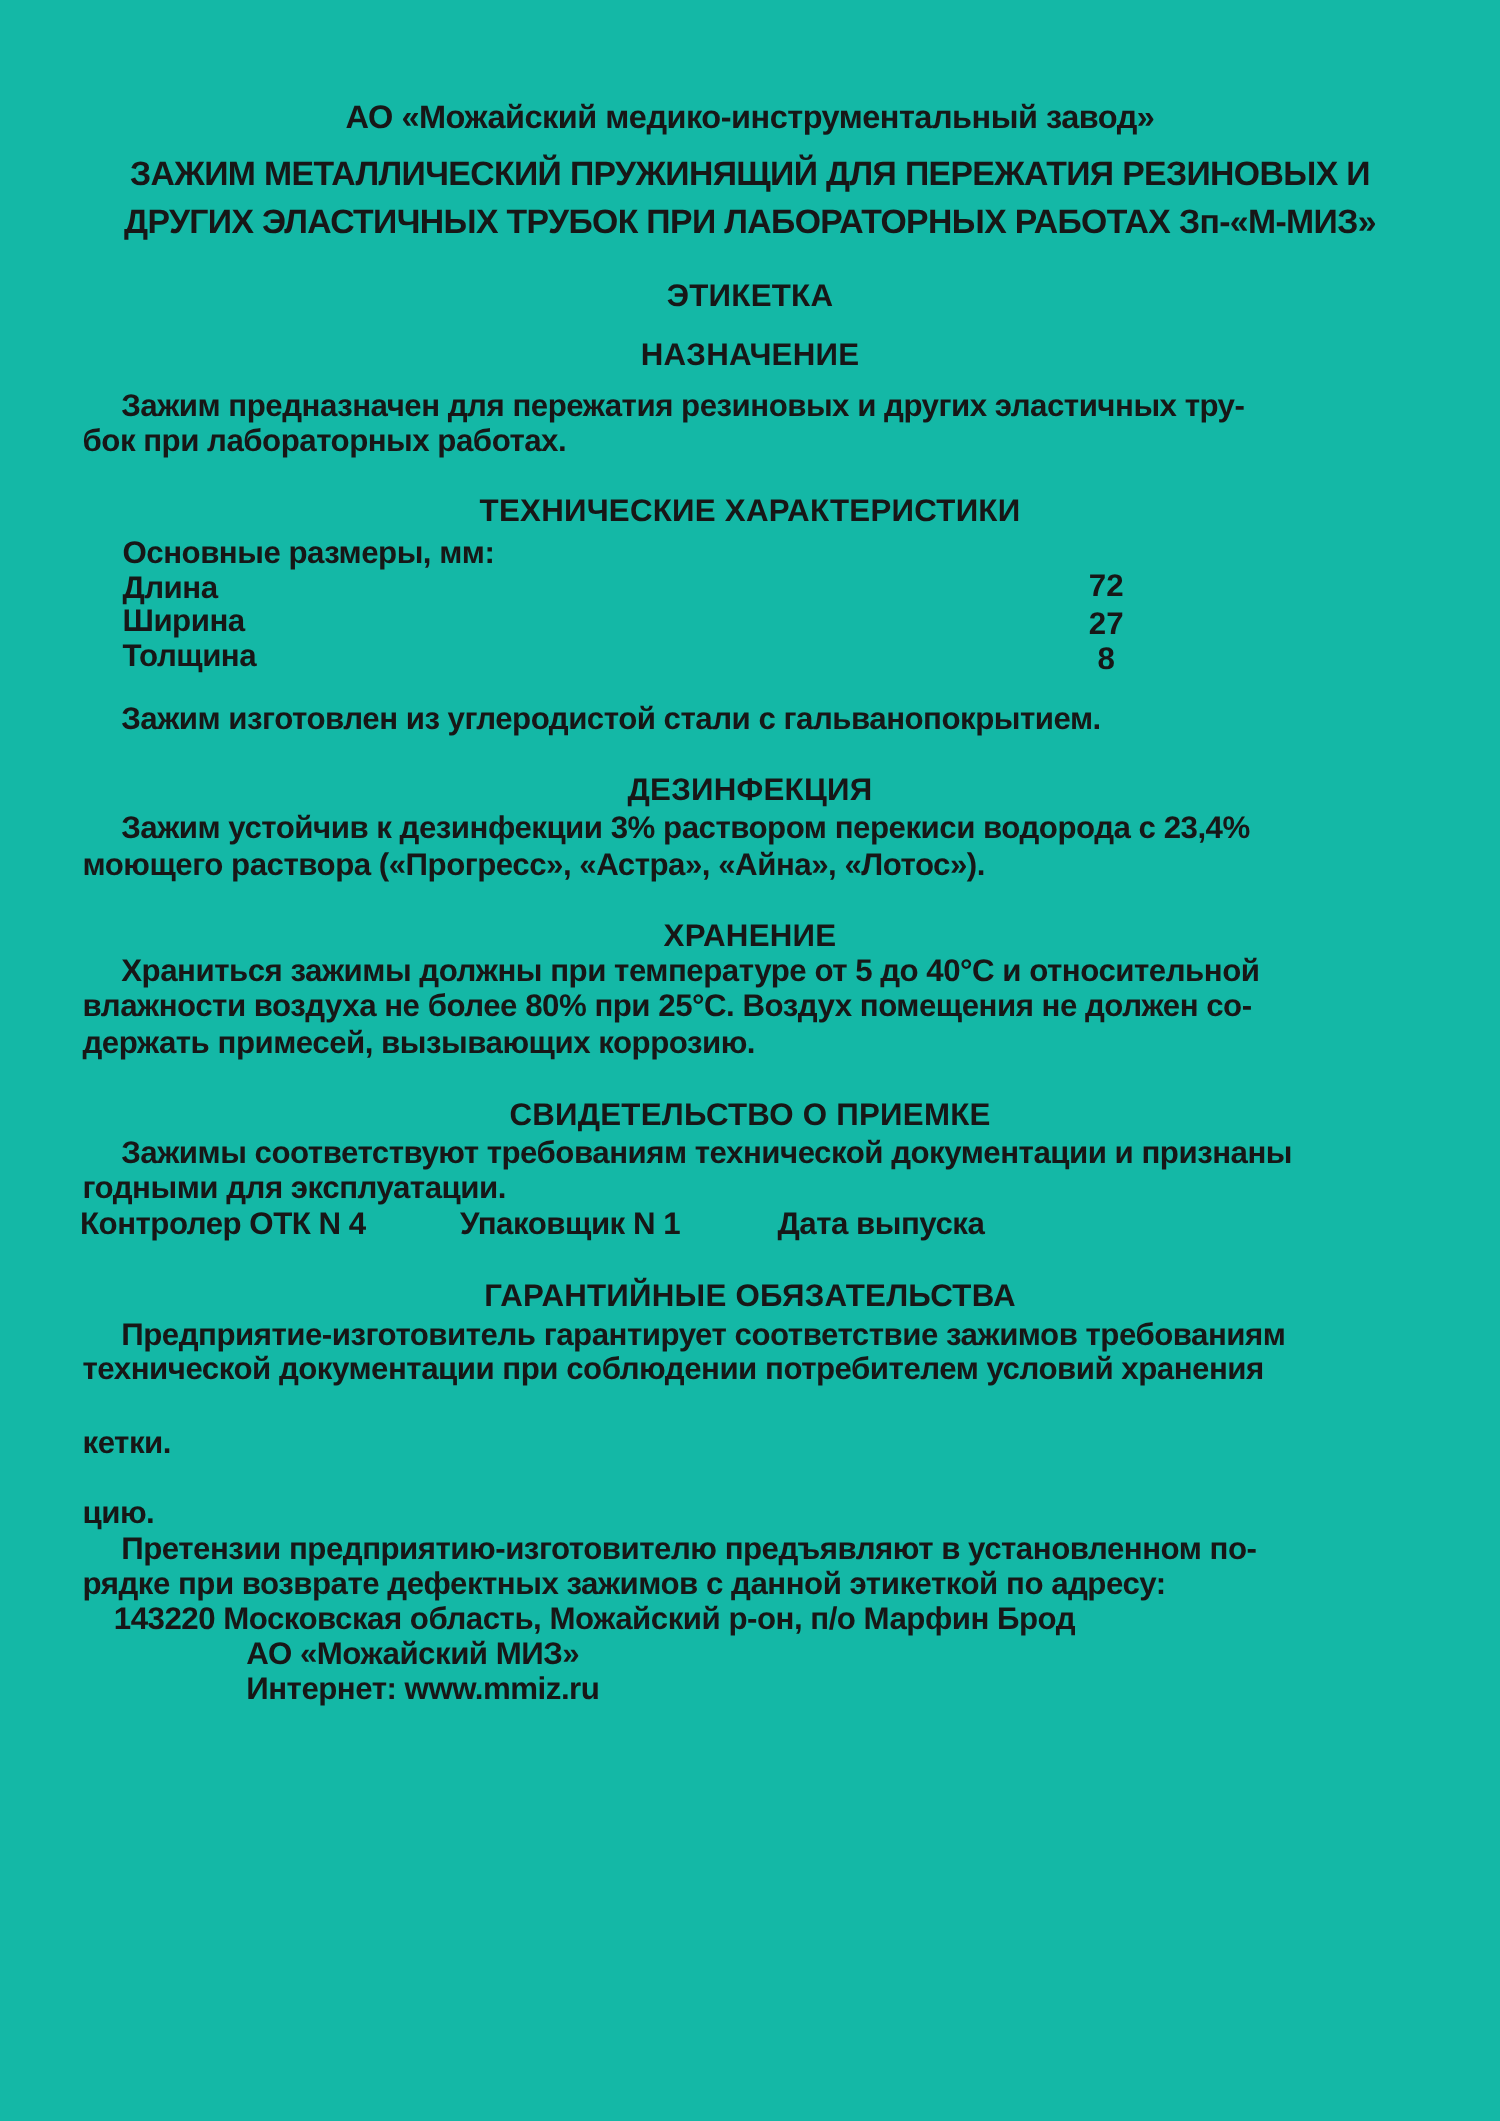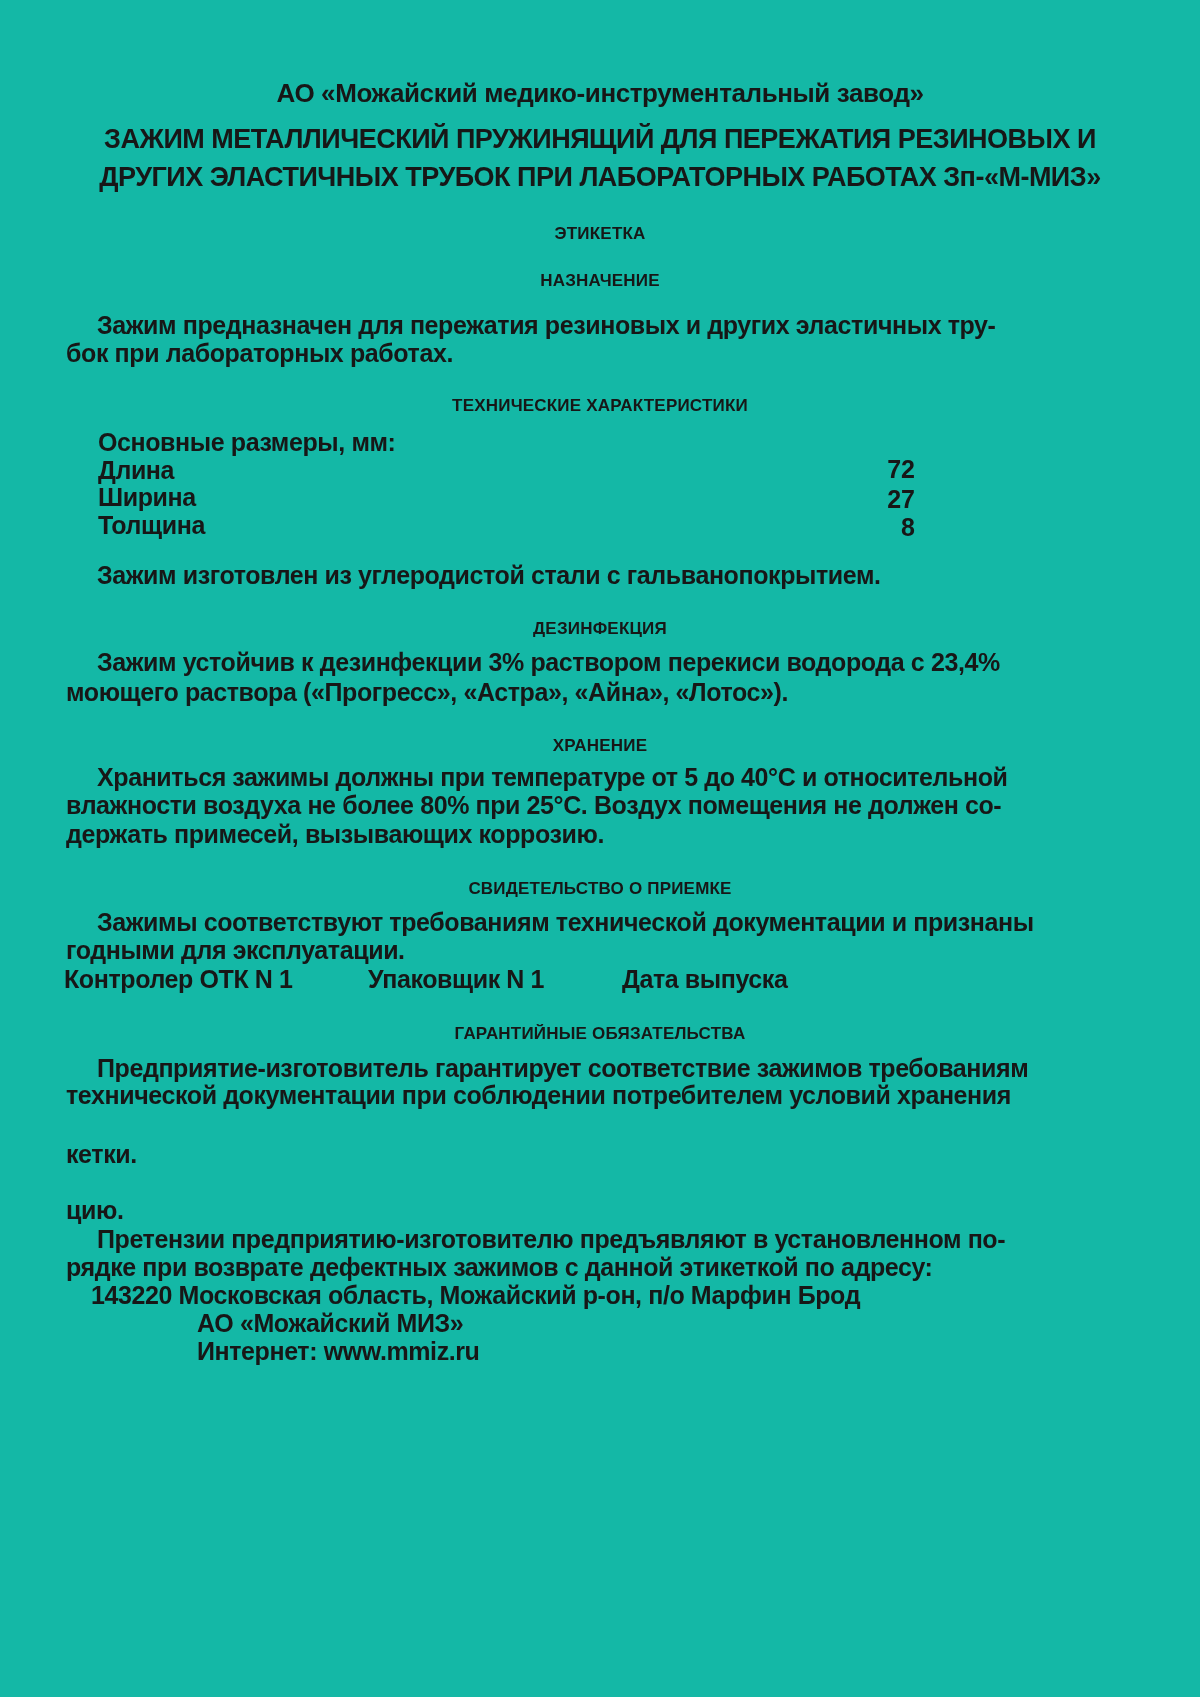--- a/index.html
+++ b/index.html
@@ -17,28 +17,28 @@
   .ln {
     position: absolute;
     font-size: 25px;
     line-height: 1;
     letter-spacing: -0.4px;
     white-space: pre;
   }
   .center { left: 0; width: 1200px; text-align: center; }
   .company { font-size: 26px; }
   .title { font-size: 27px; letter-spacing: -0.5px; }
-  .heading { font-size: 17px; letter-spacing: 0.2px; }
+  .heading { font-size: 25px; letter-spacing: 0.2px; }
   .cont { left: 66px; }
   .ind  { left: 97px; }
   .spec-label { left: 98px; }
   .spec-value {
     position: absolute;
     left: 855px; width: 60px;
-    text-align: right;
+    text-align: center;
     font-size: 25px; line-height: 1;
   }
   .sig-item { position: absolute; top: 0; white-space: pre; }
   .sig-1 { left: 64px; }
   .sig-2 { left: 368px; }
   .sig-3 { left: 622px; }
   .addr-1 { left: 91px; }
   .addr-2 { left: 197px; }
 </style>
 </head>
@@ -78,21 +78,21 @@
   <div class="ln center heading" style="top:737px">ХРАНЕНИЕ</div>
   <div class="ln ind" style="top:765px">Храниться зажимы должны при температуре от 5 до 40°С и относительной</div>
   <div class="ln cont" style="top:793px">влажности воздуха не более 80% при 25°С. Воздух помещения не должен со-</div>
   <div class="ln cont" style="top:822px">держать примесей, вызывающих коррозию.</div>
 
   <div class="ln center heading" style="top:880px">СВИДЕТЕЛЬСТВО О ПРИЕМКЕ</div>
   <div class="ln ind" style="top:910px">Зажимы соответствуют требованиям технической документации и признаны</div>
   <div class="ln cont" style="top:938px">годными для эксплуатации.</div>
 
   <div class="ln" style="top:967px; left:0; width:1200px">
-    <span class="sig-item sig-1">Контролер ОТК N 1</span>
+    <span class="sig-item sig-1">Контролер ОТК N 4</span>
     <span class="sig-item sig-2">Упаковщик N 1</span>
     <span class="sig-item sig-3">Дата выпуска</span>
   </div>
 
   <div class="ln center heading" style="top:1025px">ГАРАНТИЙНЫЕ ОБЯЗАТЕЛЬСТВА</div>
   <div class="ln ind" style="top:1056px">Предприятие-изготовитель гарантирует соответствие зажимов требованиям</div>
   <div class="ln cont" style="top:1083px">технической документации при соблюдении потребителем условий хранения</div>
   <div class="ln cont" style="top:1142px">кетки.</div>
 
   <div class="ln cont" style="top:1198px">цию.</div>

